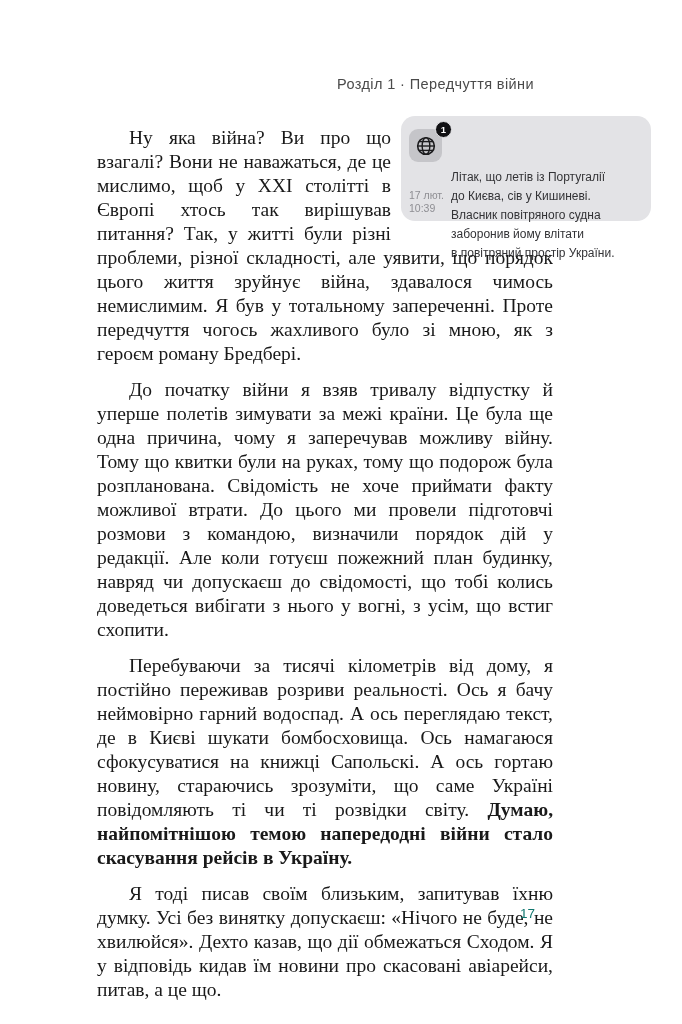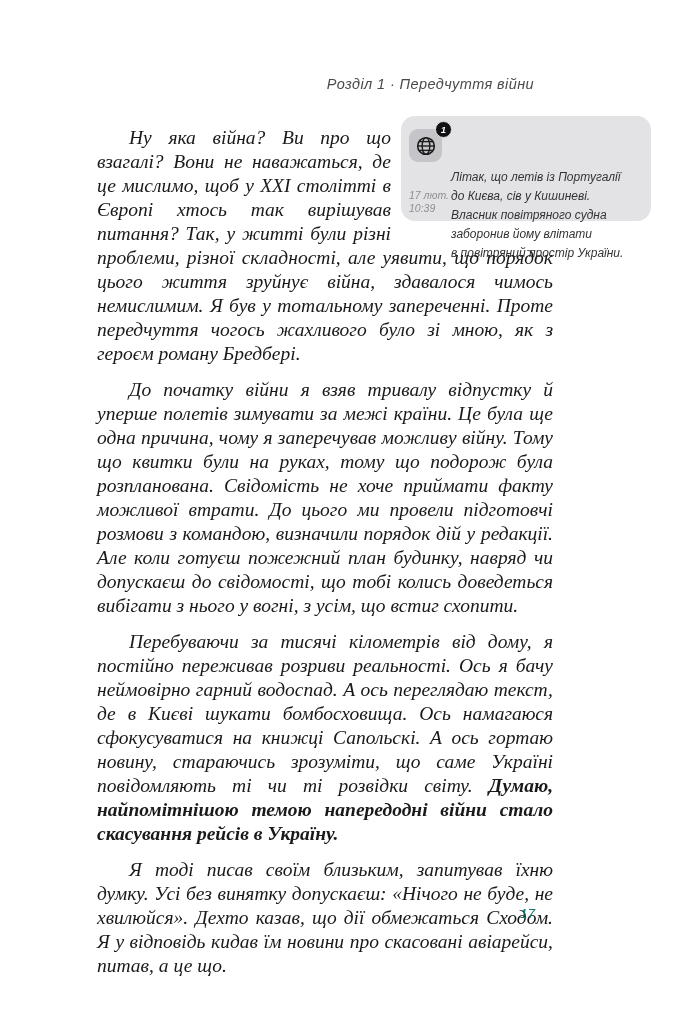--- a/index.html
+++ b/index.html
@@ -2,21 +2,20 @@
 <html lang="uk"><head>
 <meta charset="utf-8">
 <style>
   html,body{margin:0;padding:0;background:#ffffff;}
   .page{
     position:relative;
     width:682px;height:1024px;
     background:#ffffff;
     overflow:hidden;
     font-family:"Liberation Serif",serif;
-    font-style:italic;
   }
   .running-header{
     position:absolute;top:77px;left:85px;width:449px;
     text-align:right;
     font-family:"Liberation Sans",sans-serif;
     font-size:14.5px;line-height:15px;
     letter-spacing:0.4px;
     color:#4a4a4a;
   }
   .content{

